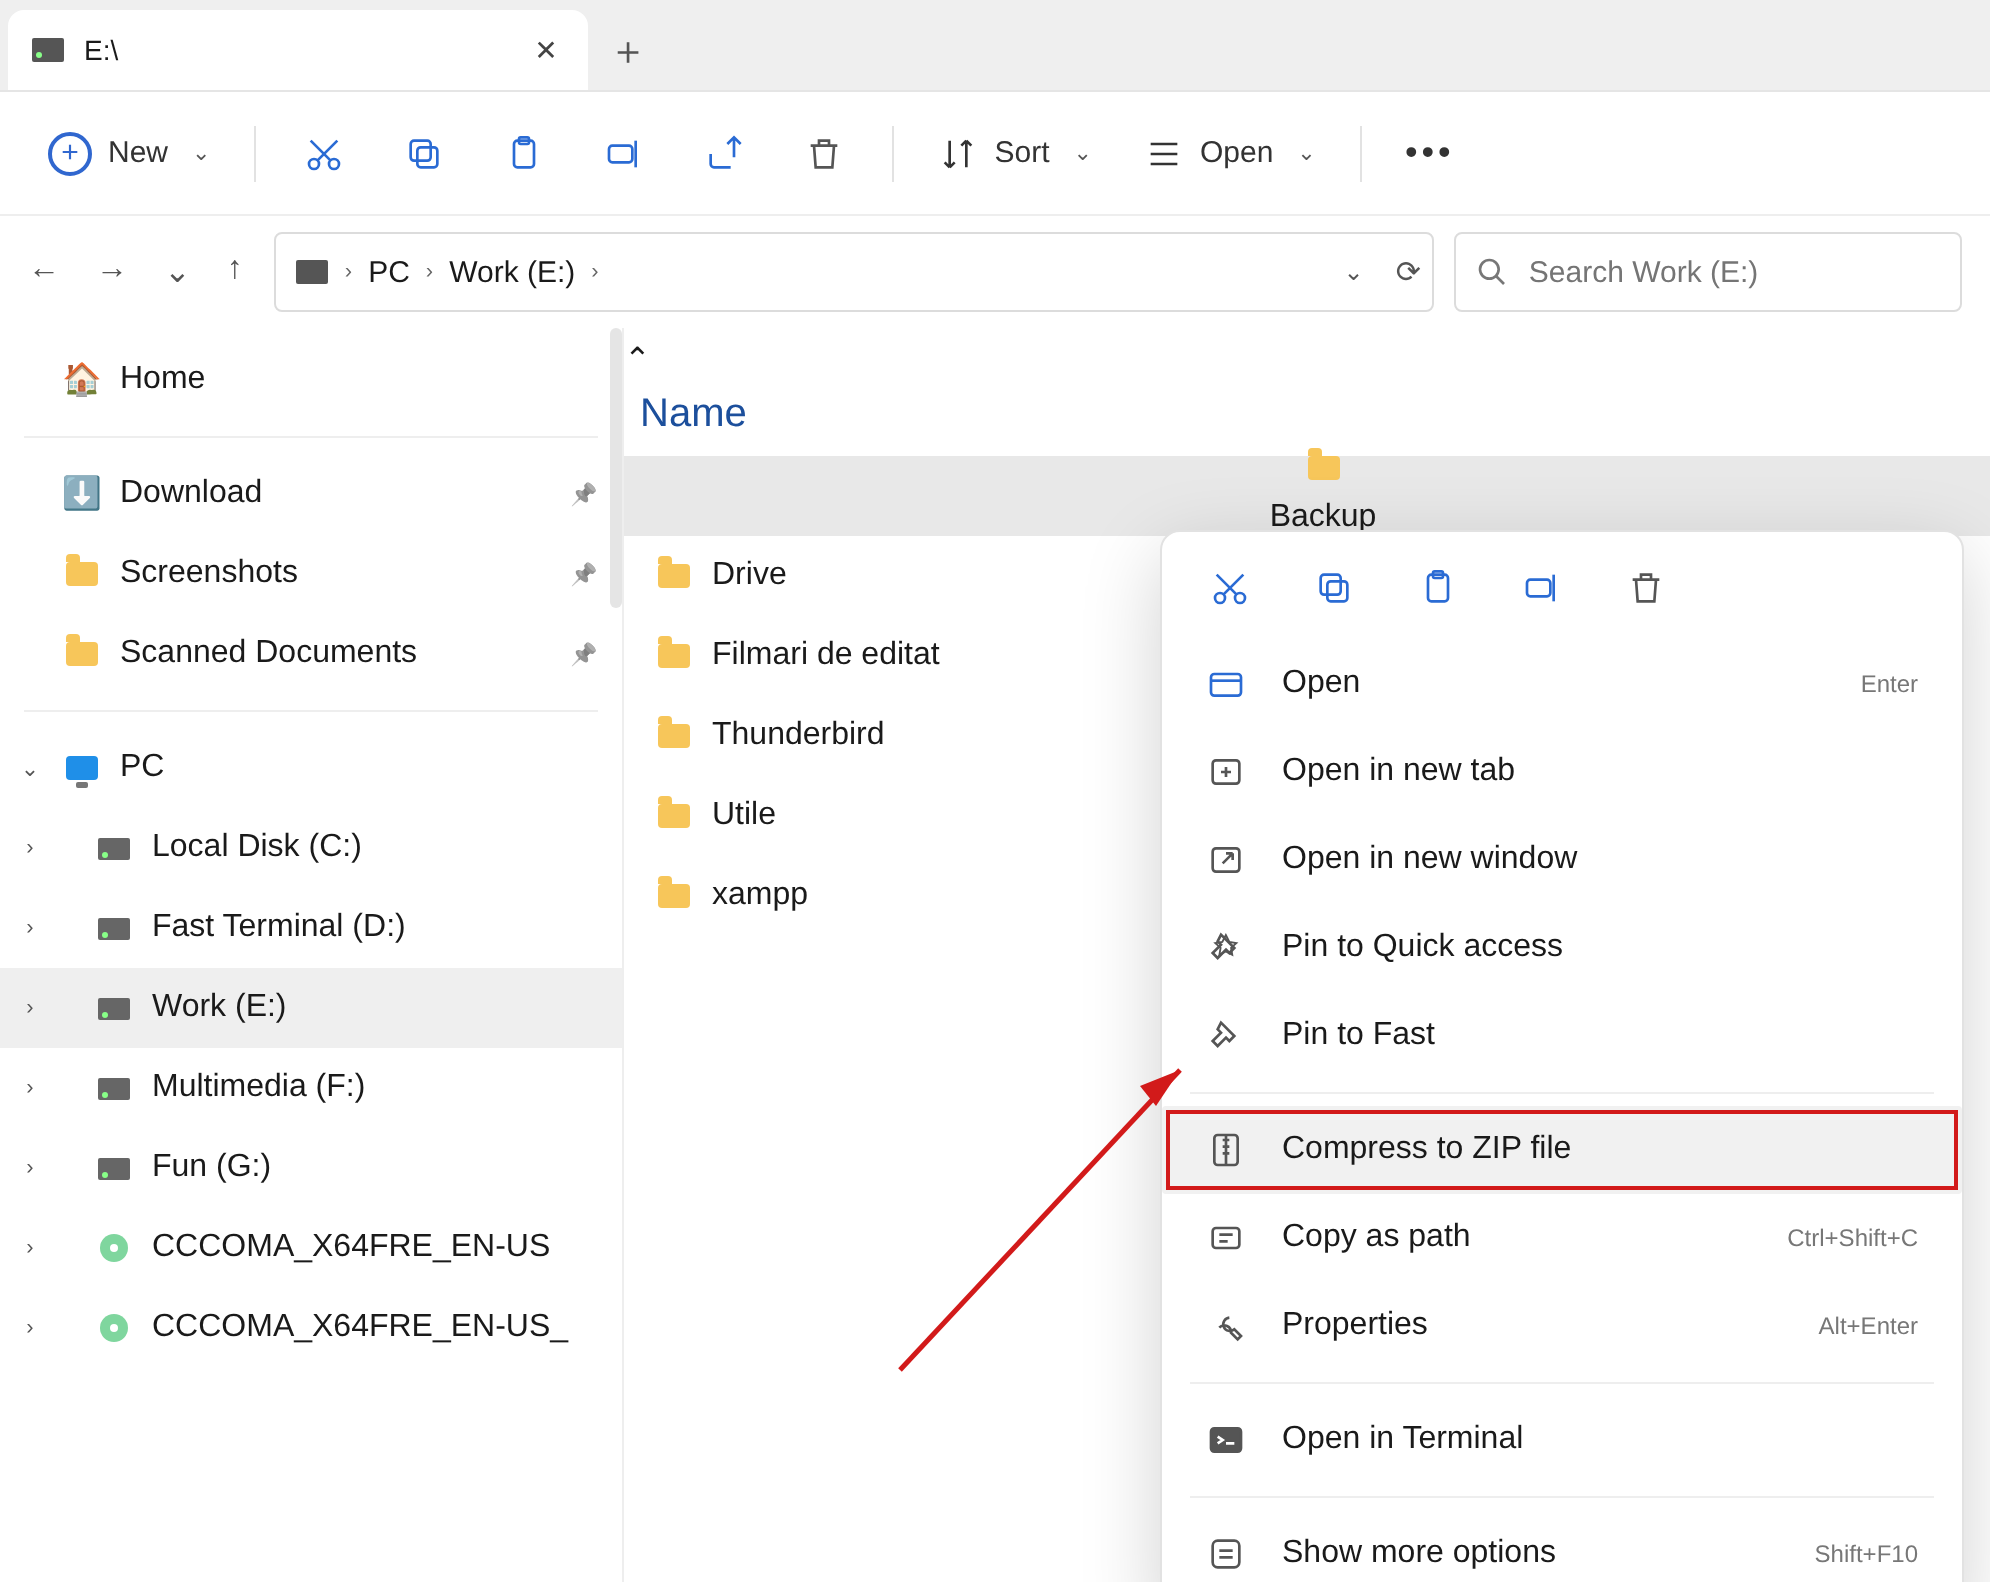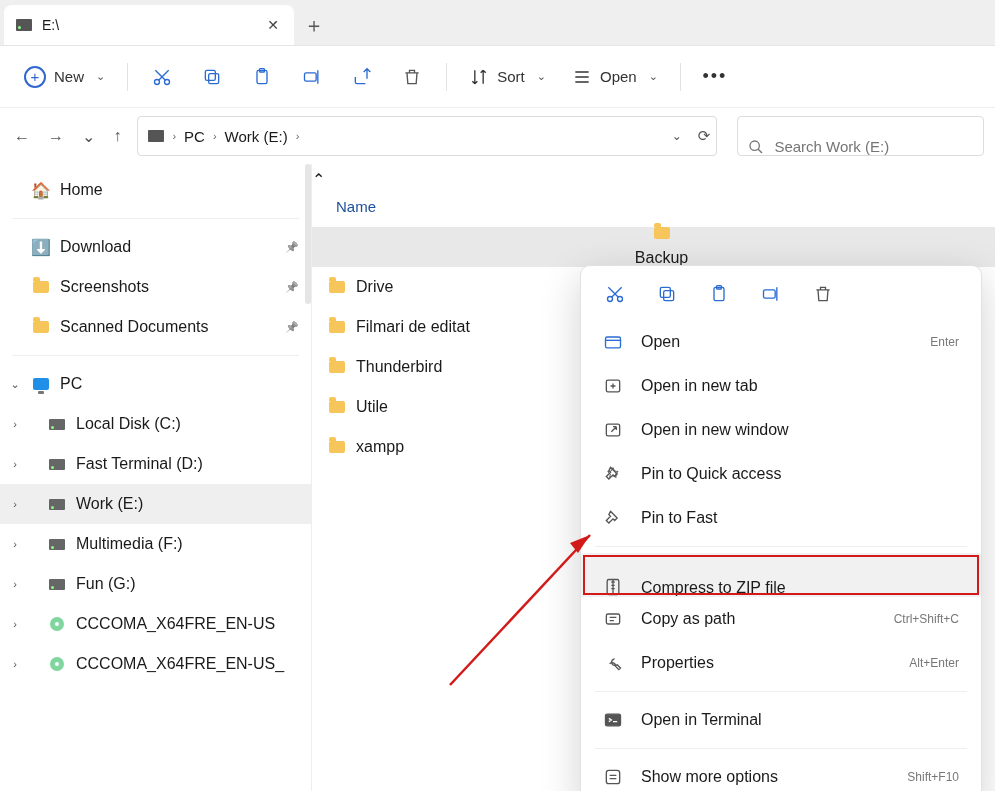--- a/index.html
+++ b/index.html
@@ -24,21 +24,21 @@
   .more-dots { font-size:18px; letter-spacing:2px; }
 
   
   .navrow { height: 56px; display:flex; align-items:center; padding: 0 14px; gap:10px; }
   .nav-arrows { display:flex; gap:18px; padding: 0 6px 0 0; color:#555; }
   .nav-arrows span { font-size:16px; }
   .addrbar { flex:0 0 580px; height:40px; border:1px solid #dcdcdc; border-radius:4px; display:flex; align-items:center; padding: 0 6px 0 10px; gap:8px; font-size:15px; }
   .addrbar .drive-icon { width:16px; height:12px; background:#555; border-radius:1px; position:relative; }
   .addrbar .crumb-sep { font-size:11px; color:#666; }
   .addrbar .right { margin-left:auto; display:flex; gap:16px; align-items:center; color:#555; }
-  .searchbox { flex:1; height:40px; border:1px solid #dcdcdc; border-radius:4px; display:flex; align-items:flex-end; padding:0 10px; gap:10px; color:#777; font-size:15px; margin-left:10px; }
+  .searchbox { flex:1; height:40px; border:1px solid #dcdcdc; border-radius:4px; display:flex; align-items:center; padding:0 10px; gap:10px; color:#777; font-size:15px; }
   .searchbox input { border:none; outline:none; flex:1; font-size:15px; color:#333; background:transparent; }
 
   
   .body { display:flex; height: calc(791px - 46px - 62px - 56px); }
   .sidebar { width: 312px; border-right: 1px solid #eee; display:flex; flex-direction:column; padding-top:6px; position:relative; }
   .sidebar .scroll-edge { position:absolute; right:0; top:0; width:6px; height:140px; background:#ccc; border-radius:3px; opacity:.5; }
 
   .side-item { height:40px; display:flex; align-items:center; padding: 0 12px 0 32px; gap:10px; font-size:16px; position:relative; }
   .side-item.small { padding-left: 48px; }
   .side-item.pinned::after { content:"📌"; position:absolute; right:12px; font-size:11px; color:#888; filter:grayscale(1); opacity:.7; }
@@ -52,33 +52,33 @@
   .drive-glyph { width:16px; height:11px; background:#666; border-radius:1px; position:relative; }
   .drive-glyph::after { content:""; position:absolute; bottom:1px; left:2px; width:3px; height:3px; background:#8f8; border-radius:50%; }
   .monitor-glyph { width:16px; height:12px; background:#1f8fe8; border-radius:2px; position:relative; }
   .monitor-glyph::after { content:""; position:absolute; bottom:-4px; left:5px; width:6px; height:3px; background:#777; border-radius:1px; }
   .disc-glyph { width:14px; height:14px; border-radius:50%; background: радial-gradient(circle,#bfefcf 40%,#7fd69e 100%); background:#7fd69e; position:relative; }
   .disc-glyph::after{content:"";position:absolute;top:5px;left:5px;width:4px;height:4px;background:#fff;border-radius:50%;}
   .home-glyph{ font-size:16px; }
 
   
   .content { flex:1; position:relative; padding: 6px 0 0 0; }
-  .col-header { display:flex; align-items:center; height:34px; padding-left:24px; color:#1c4f9c; font-size:15px; gap:6px; }
+  .col-header { display:flex; align-items:center; height:34px; padding-left:8px; color:#1c4f9c; font-size:20px; gap:6px; }
   .file-list { margin-top:4px; }
   .file-row { height:40px; display:flex; align-items:center; padding-left:16px; gap:10px; font-size:16px; }
   .file-row.sel { background:#e8e8e8;flex-direction:column; }
 
   
   .ctx { position:absolute; left:580px; top:265px; width:402px; background:#fff; border:1px solid #e2e2e2; border-radius:10px; box-shadow: 0 12px 40px rgba(0,0,0,.18); padding: 12px 0 10px 0; }
   .ctx-iconrow { display:flex; gap:28px; padding: 4px 22px 14px 22px; }
   .ctx-iconrow .ci { width:24px; height:24px; display:flex; align-items:center; justify-content:center; }
   .ctx-item { height:44px; display:flex; align-items:center; padding: 0 22px; gap:18px; font-size:16px; position:relative; }
   .ctx-item .shc { margin-left:auto; color:#777; font-size:12px; }
   .ctx-item.hov { background:#f1f1f1; }
-  .ctx-item.boxed { outline: 2.5px solid #d21a1a; outline-offset:-4px; border-radius:2px;align-items:flex-end; }
+  .ctx-item.boxed { outline: 2.5px solid #d21a1a; outline-offset:-4px; border-radius:2px; }
   .ctx-sep { height:1px; background:#eee; margin:6px 14px; }
   svg.cx { width:20px; height:20px; }
 
   
   .arrow-annot { position:absolute; left:440px; top:515px; width:170px; height:180px; pointer-events:none; }
 
 </style>
 </head>
 <body>
 

